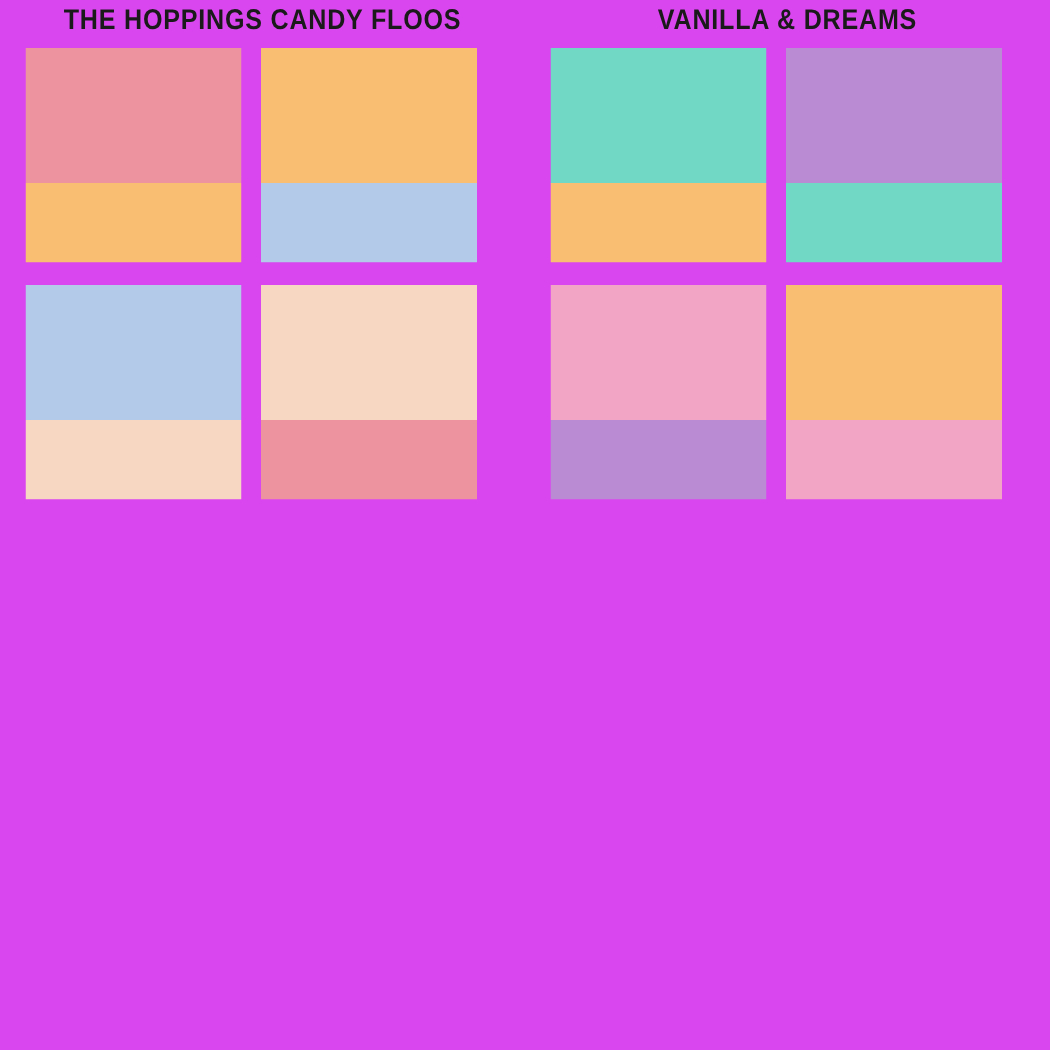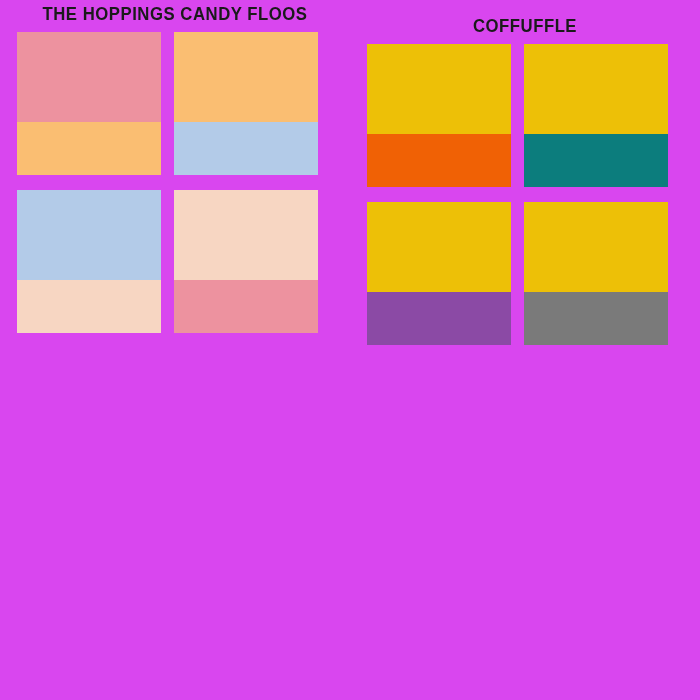--- a/index.html
+++ b/index.html
@@ -98,37 +98,37 @@
         <div class="swatch-top" style="background-color: rgb(179, 203, 232);"></div>
         <div class="swatch-bottom" style="background-color: rgb(247, 214, 194);"></div>
       </div>
       <div class="swatch-card">
         <div class="swatch-top" style="background-color: rgb(247, 214, 194);"></div>
         <div class="swatch-bottom" style="background-color: rgb(237, 146, 159);"></div>
       </div>
     </div>
   </section>
 
-
-
-  <section class="palette-group row-bottom">
-    <h2 class="palette-title">COFFUFFLE</h2>
+  <section class="palette-group row-top">
+    <h2 class="palette-title">VANILLA &amp; DREAMS</h2>
     <div class="swatch-grid">
       <div class="swatch-card">
-        <div class="swatch-top" style="background-color: rgb(237, 192, 7);"></div>
-        <div class="swatch-bottom" style="background-color: rgb(240, 97, 5);"></div>
+        <div class="swatch-top" style="background-color: rgb(114, 216, 198);"></div>
+        <div class="swatch-bottom" style="background-color: rgb(250, 190, 114);"></div>
       </div>
       <div class="swatch-card">
-        <div class="swatch-top" style="background-color: rgb(237, 192, 7);"></div>
-        <div class="swatch-bottom" style="background-color: rgb(12, 125, 125);"></div>
+        <div class="swatch-top" style="background-color: rgb(186, 139, 210);"></div>
+        <div class="swatch-bottom" style="background-color: rgb(114, 216, 198);"></div>
       </div>
       <div class="swatch-card">
-        <div class="swatch-top" style="background-color: rgb(237, 192, 7);"></div>
-        <div class="swatch-bottom" style="background-color: rgb(139, 74, 165);"></div>
+        <div class="swatch-top" style="background-color: rgb(243, 165, 198);"></div>
+        <div class="swatch-bottom" style="background-color: rgb(186, 139, 210);"></div>
       </div>
       <div class="swatch-card">
-        <div class="swatch-top" style="background-color: rgb(237, 192, 7);"></div>
-        <div class="swatch-bottom" style="background-color: rgb(122, 122, 122);"></div>
+        <div class="swatch-top" style="background-color: rgb(250, 190, 114);"></div>
+        <div class="swatch-bottom" style="background-color: rgb(243, 165, 198);"></div>
       </div>
     </div>
   </section>
 
+
+
 </div>
 
 </body></html>

